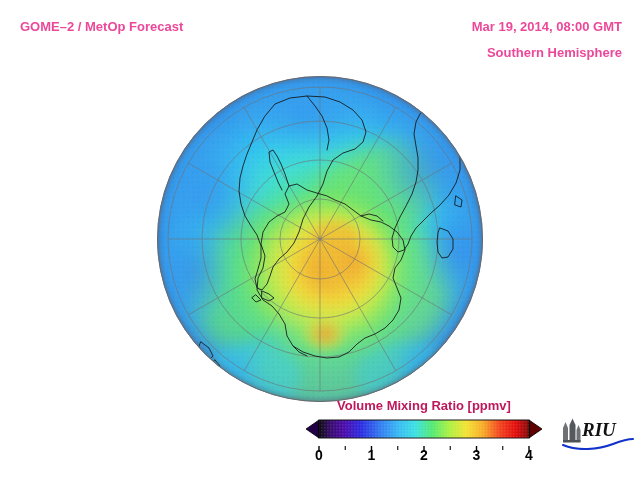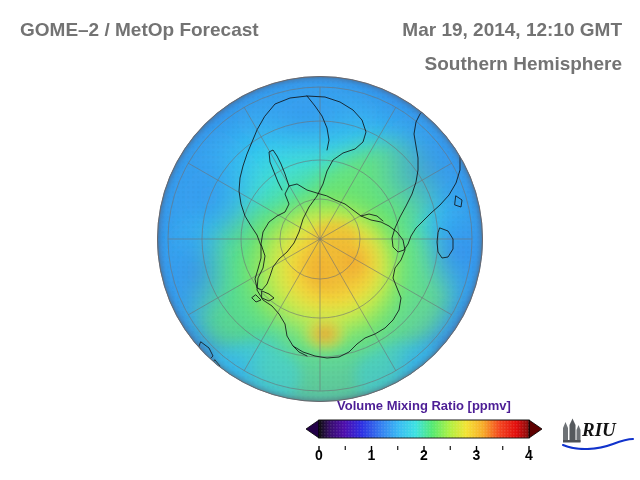--- a/index.html
+++ b/index.html
@@ -3,55 +3,55 @@
 <meta charset="utf-8">
 <style>
   html,body{margin:0;padding:0;}
   body{
     width:640px;height:480px;background:#ffffff;
     font-family:"Liberation Sans", sans-serif;
     overflow:hidden;position:relative;
   }
   #stage{position:absolute;left:0;top:0;width:640px;height:480px;}
 
-  .hdr{position:absolute;font-weight:bold;font-size:19px;color:#737373;white-space:nowrap;}
+  .hdr{position:absolute;font-weight:bold;font-size:13px;color:#ec4899;white-space:nowrap;}
   #title-line1{left:20px;top:19px;}
   #title-line2{left:20px;top:45px;}
   #date-line{right:18px;top:19px;text-align:right;}
-  #hemi-line{right:18px;top:45px;text-align:right;margin-top:8px;}
+  #hemi-line{right:18px;top:45px;text-align:right;}
 
   
   #globe-wrap{position:absolute;left:157px;top:76px;width:326px;height:326px;}
   #globe{position:absolute;left:0;top:0;width:326px;height:326px;border-radius:50%;overflow:hidden;}
   #globe svg{display:block;}
   #limb{position:absolute;left:0;top:0;width:326px;height:326px;border-radius:50%;
         box-shadow:inset 0 0 5px 2px rgba(90,90,95,.55);pointer-events:none;}
   #limb-ring{position:absolute;left:0;top:0;width:326px;height:326px;border-radius:50%;
         border:1.2px solid #6a6a70;box-sizing:border-box;pointer-events:none;}
 
   
   #cbar-block{position:absolute;left:306px;top:398px;width:236px;height:78px;}
   #cbar-title{position:absolute;left:0;top:0;width:236px;text-align:center;
-    font-weight:bold;font-size:13px;color:#4c1d95;white-space:nowrap;}
+    font-weight:bold;font-size:13px;color:#be185d;white-space:nowrap;}
   #cbar-body{position:absolute;left:0;top:20px;width:236px;height:22px;}
   #cbar-ticks{position:absolute;left:0;top:42px;width:236px;height:8px;}
   #cbar-labels{position:absolute;left:0;top:49px;width:236px;height:20px;}
   .cb-lab{position:absolute;transform:translateX(-50%);font-weight:bold;font-size:14px;color:#000;}
 
   
   #riu-logo{position:absolute;left:561px;top:371px;width:74px;height:32px;margin-top:47px;}
   #dlr-logo{position:absolute;left:566px;top:409px;width:66px;height:64px;}
 </style>
 </head>
 <body>
 
 <div id="stage">
 
   <div class="hdr" id="title-line1">GOME–2 / MetOp Forecast</div>
-  <div class="hdr" id="date-line">Mar 19, 2014, 12:10 GMT</div>
+  <div class="hdr" id="date-line">Mar 19, 2014, 08:00 GMT</div>
   <div class="hdr" id="hemi-line">Southern Hemisphere</div>
 
   <div id="globe-wrap">
     <div id="globe">
       <svg width="326" height="326" viewBox="0 0 326 326" xmlns="http://www.w3.org/2000/svg">
         <defs>
           <clipPath id="discClip">
               <circle cx="163" cy="163" r="163"></circle>
             </clipPath>
 

